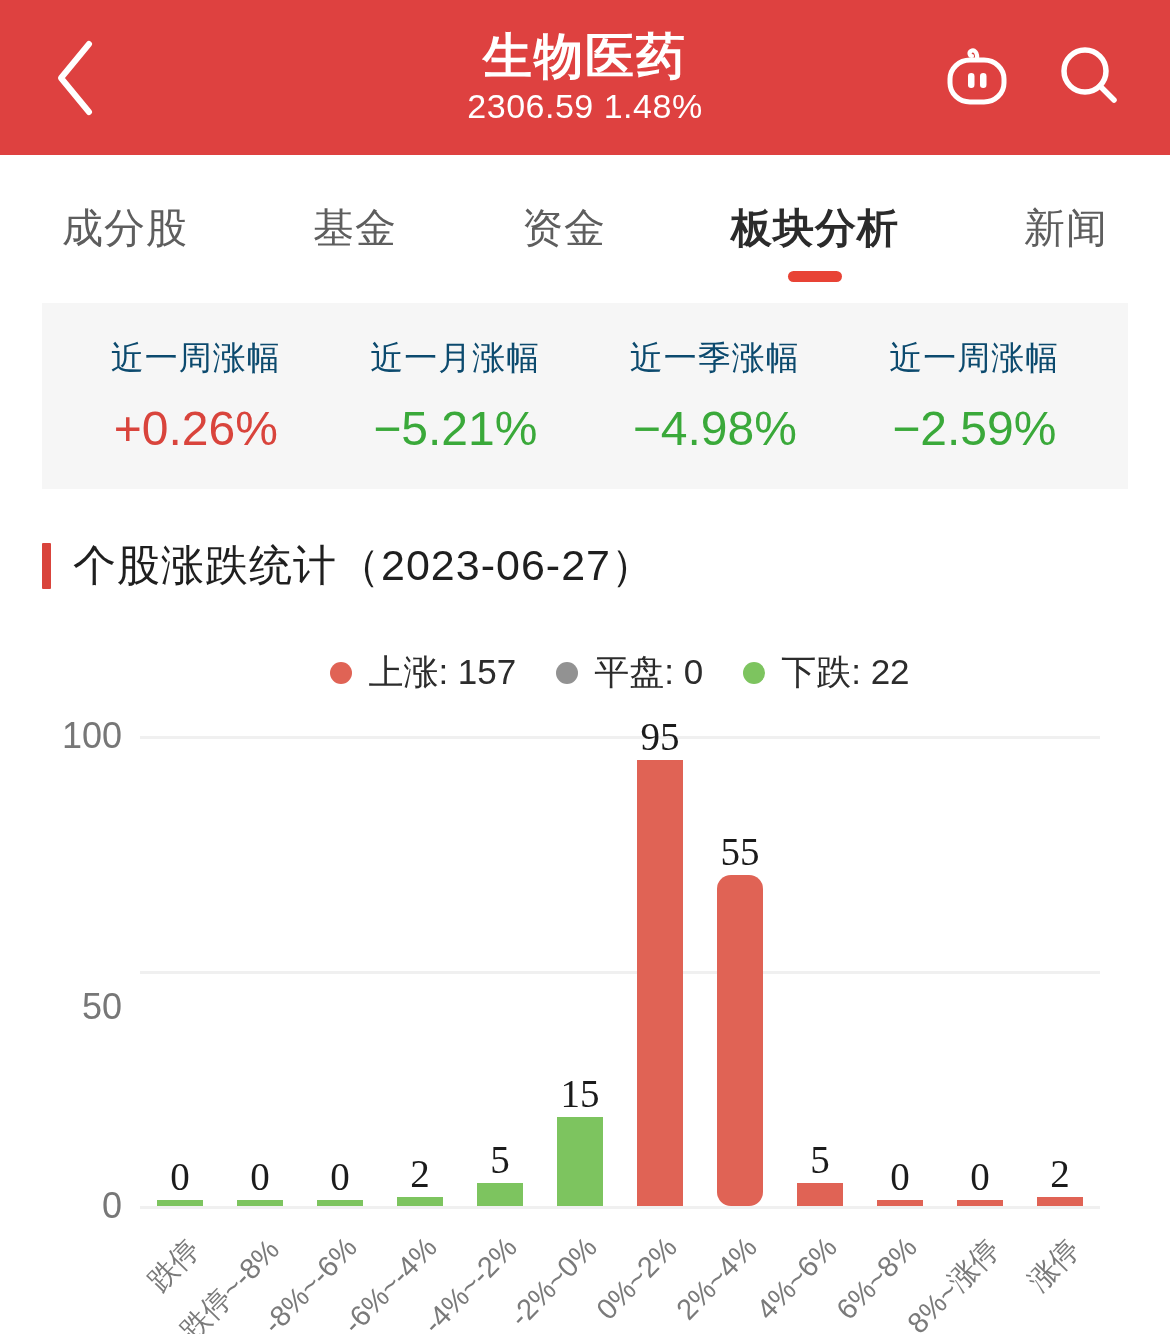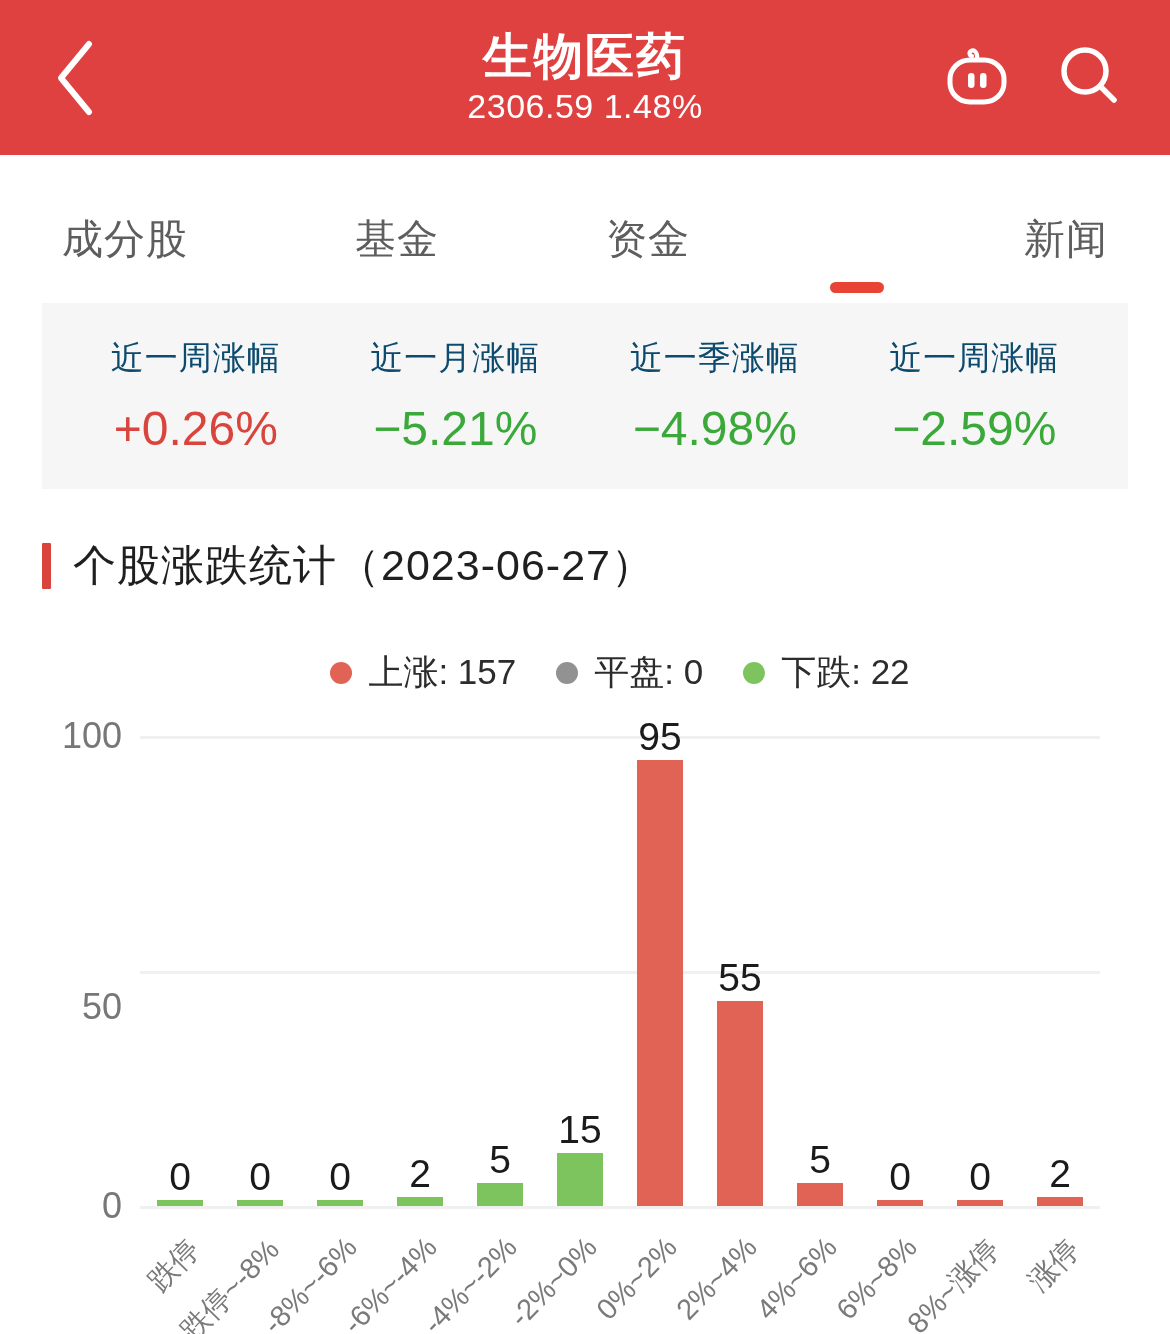--- a/index.html
+++ b/index.html
@@ -68,21 +68,21 @@
     height: 74px;
     display: flex;
     align-items: center;
     justify-content: center;
   }
 
   
   .tabs {
     height: 138px;
     display: flex;
-    align-items: flex-end;
+    align-items: center;
     justify-content: space-between;
     padding: 34px 62px 0 62px;
     box-sizing: border-box;
     background: #fff;
     font-family: Liberation Serif, serif;
   }
   .tab {
     position: relative;
     font-size: 41px;
     color: #5e5e5e;
@@ -212,20 +212,21 @@
     display: flex;
     align-items: flex-end;
   }
   .bar-cell {
     flex: 1;
     height: 100%;
     position: relative;
     display: flex;
     align-items: flex-end;
     justify-content: center;
+    font-family: Liberation Serif, serif;
   }
   .bar {
     width: 57%;
     position: relative;
   }
   .bar-value {
     position: absolute;
     left: 50%;
     transform: translateX(-50%);
     bottom: 100%;
@@ -301,20 +302,21 @@
   <div class="tab">
     <span>成分股</span>
   </div>
   <div class="tab">
     <span>基金</span>
   </div>
   <div class="tab">
     <span>资金</span>
   </div>
   <div class="tab active">
+    <span>板块分析</span>
     <span class="tab-underline"></span>
   </div>
   <div class="tab">
     <span>新闻</span>
   </div>
 </div>
 
 <div class="stats">
   <div class="stat">
     <div class="stat-label">近一周涨幅</div>
@@ -381,31 +383,31 @@
           <div class="bar" style="height: 9.4px; background: rgb(125, 196, 95);">
             <span class="bar-value">2</span>
           </div>
         </div>
         <div class="bar-cell">
           <div class="bar" style="height: 23.5px; background: rgb(125, 196, 95);">
             <span class="bar-value">5</span>
           </div>
         </div>
         <div class="bar-cell">
-          <div class="bar" style="height: 53px; background: rgb(125, 196, 95);">
+          <div class="bar" style="height: 89px; background: rgb(125, 196, 95);">
             <span class="bar-value">15</span>
           </div>
         </div>
         <div class="bar-cell">
           <div class="bar" style="height: 446.5px; background: rgb(224, 99, 85);">
             <span class="bar-value">95</span>
           </div>
         </div>
         <div class="bar-cell">
-          <div class="bar" style="height: 205px; background: rgb(224, 99, 85);">
+          <div class="bar" style="height: 331px; background: rgb(224, 99, 85); border-radius: 14px;">
             <span class="bar-value">55</span>
           </div>
         </div>
         <div class="bar-cell">
           <div class="bar" style="height: 23.5px; background: rgb(224, 99, 85);">
             <span class="bar-value">5</span>
           </div>
         </div>
         <div class="bar-cell">
           <div class="bar" style="height: 6px; background: rgb(224, 99, 85);">

